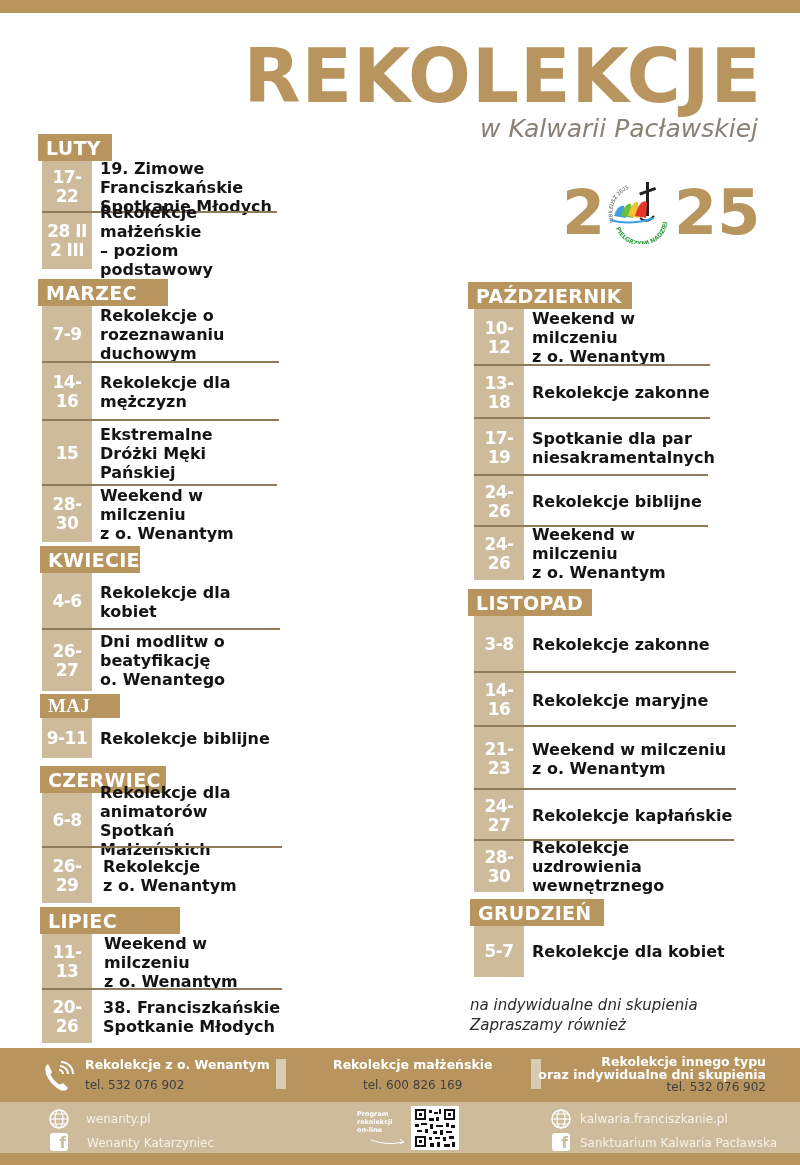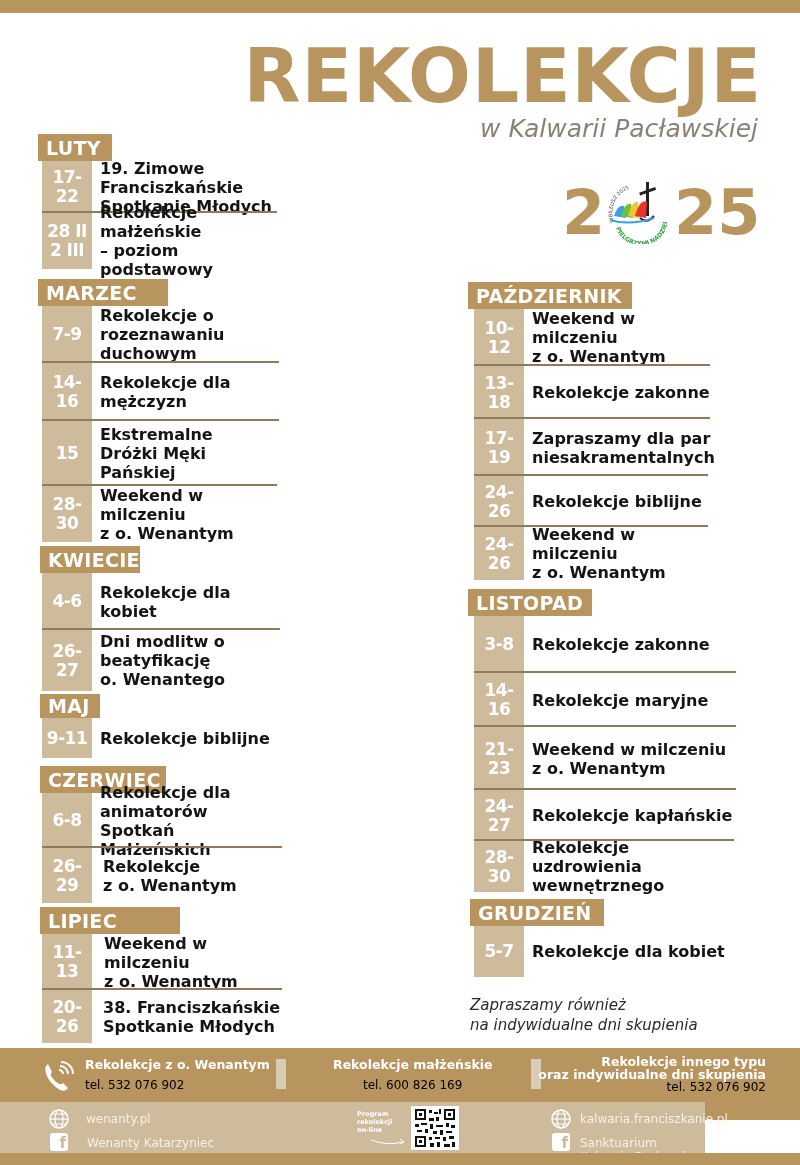--- a/index.html
+++ b/index.html
@@ -21,24 +21,24 @@
   .date { width: 50px; background: #cdbb9c; color: #fff; font-weight: bold; font-size: 17px;
           text-align: center; align-self: stretch; display: flex; align-items: center; justify-content: center;
           line-height: 19px; flex-shrink: 0; letter-spacing: -0.5px; }
   .ev { padding-left: 8px; font-weight: bold; font-size: 16px; line-height: 19px; color: #141414; }
   .sep { position: absolute; left: 0; bottom: 0; height: 2px; background: #8f7a5a; }
 
   .note { position: absolute; left: 470px; top: 995px; font-size: 15px; font-style: italic;
           color: #2b2b2b; line-height: 20px; }
 
   .foot1 { position: absolute; left: 0; top: 1048px; width: 800px; height: 72px; background: #b8955f; color: #fff; }
-  .foot2 { position: absolute; left: 0; top: 1102px; width: 705px; height: 51px; background: #cdbb9c; color: #fff; }
+  .foot2 { position: absolute; left: 0; top: 1102px; width: 800px; height: 51px; background: #cdbb9c; color: #fff; }
   .foot3 { position: absolute; left: 0; top: 1153px; width: 800px; height: 12px; background: #b8955f; }
   .fbold { font-weight: bold; font-size: 12.5px; }
-  .fthin { font-size: 12px; color: #000000; }
+  .fthin { font-size: 12px; color: #404040; }
   .divbar { position: absolute; top: 11px; width: 10px; height: 30px; background: #d8ccb6; }
   .flink { position: absolute; font-size: 12px; color: #f7f1e6; }
   .ficon { position: absolute; }
 </style>
 </head>
 <body>
 
 <div class="topbar"></div>
 
 <div class="title">REKOLEKCJE</div>
@@ -146,21 +146,21 @@
         <span>26-27</span>
       </div>
     <div class="ev">
         <div>Dni modlitw o beatyfikację</div>
         <div>o. Wenantego</div>
       </div>
   </div>
 </div>
 
 <div class="month" style="left:42px; top:694px; width:240px;">
-  <div class="mhead" style="width:60px; margin-left:-2px; height:24px; line-height:24px;">MAJ</div>
+  <div class="mhead" style="width:80px; margin-left:-2px; height:24px; line-height:24px;font-family:Liberation Serif, serif;">MAJ</div>
   <div class="row" style="height:40px;">
     <div class="date">
         <span>9-11</span>
       </div>
     <div class="ev">
         <div>Rekolekcje biblijne</div>
       </div>
   </div>
 </div>
 
@@ -229,21 +229,21 @@
     <div class="ev">
         <div>Rekolekcje zakonne</div>
       </div>
     <div class="sep" style="width:236px;"></div>
   </div>
   <div class="row" style="height:57px;">
     <div class="date">
         <span>17-19</span>
       </div>
     <div class="ev">
-        <div>Zapraszamy dla par</div>
+        <div>Spotkanie dla par</div>
         <div>niesakramentalnych</div>
       </div>
     <div class="sep" style="width:234px;"></div>
   </div>
   <div class="row" style="height:51px;">
     <div class="date">
         <span>24-26</span>
       </div>
     <div class="ev">
         <div>Rekolekcje biblijne</div>
@@ -317,22 +317,22 @@
     <div class="date">
         <span>5-7</span>
       </div>
     <div class="ev">
         <div>Rekolekcje dla kobiet</div>
       </div>
   </div>
 </div>
 
 <div class="note">
+  <div>na indywidualne dni skupienia</div>
   <div>Zapraszamy również</div>
-  <div>na indywidualne dni skupienia</div>
 </div>
 
 <div class="foot1">
   <svg class="ficon" style="left:42px; top:12px;" width="32" height="32" viewBox="0 0 32 32">
     <path d="M6 4 q-4 2 -2 10 q4 10 14 16 q6 2 8 -2 l-5 -5 q-2 2 -4 1 q-5 -3 -8 -8 q-1 -2 1 -4 z" fill="#fff"></path>
     <path d="M17 10 a4 4 0 0 1 4 4" stroke="#fff" stroke-width="2" fill="none"></path>
     <path d="M18 6 a8 8 0 0 1 8 8" stroke="#fff" stroke-width="2" fill="none"></path>
     <path d="M19 2 a12 12 0 0 1 12 12" stroke="#fff" stroke-width="2" fill="none"></path>
   </svg>
   <div class="fbold" style="position:absolute; left:85px; top:9px;">Rekolekcje z o. Wenantym</div>

